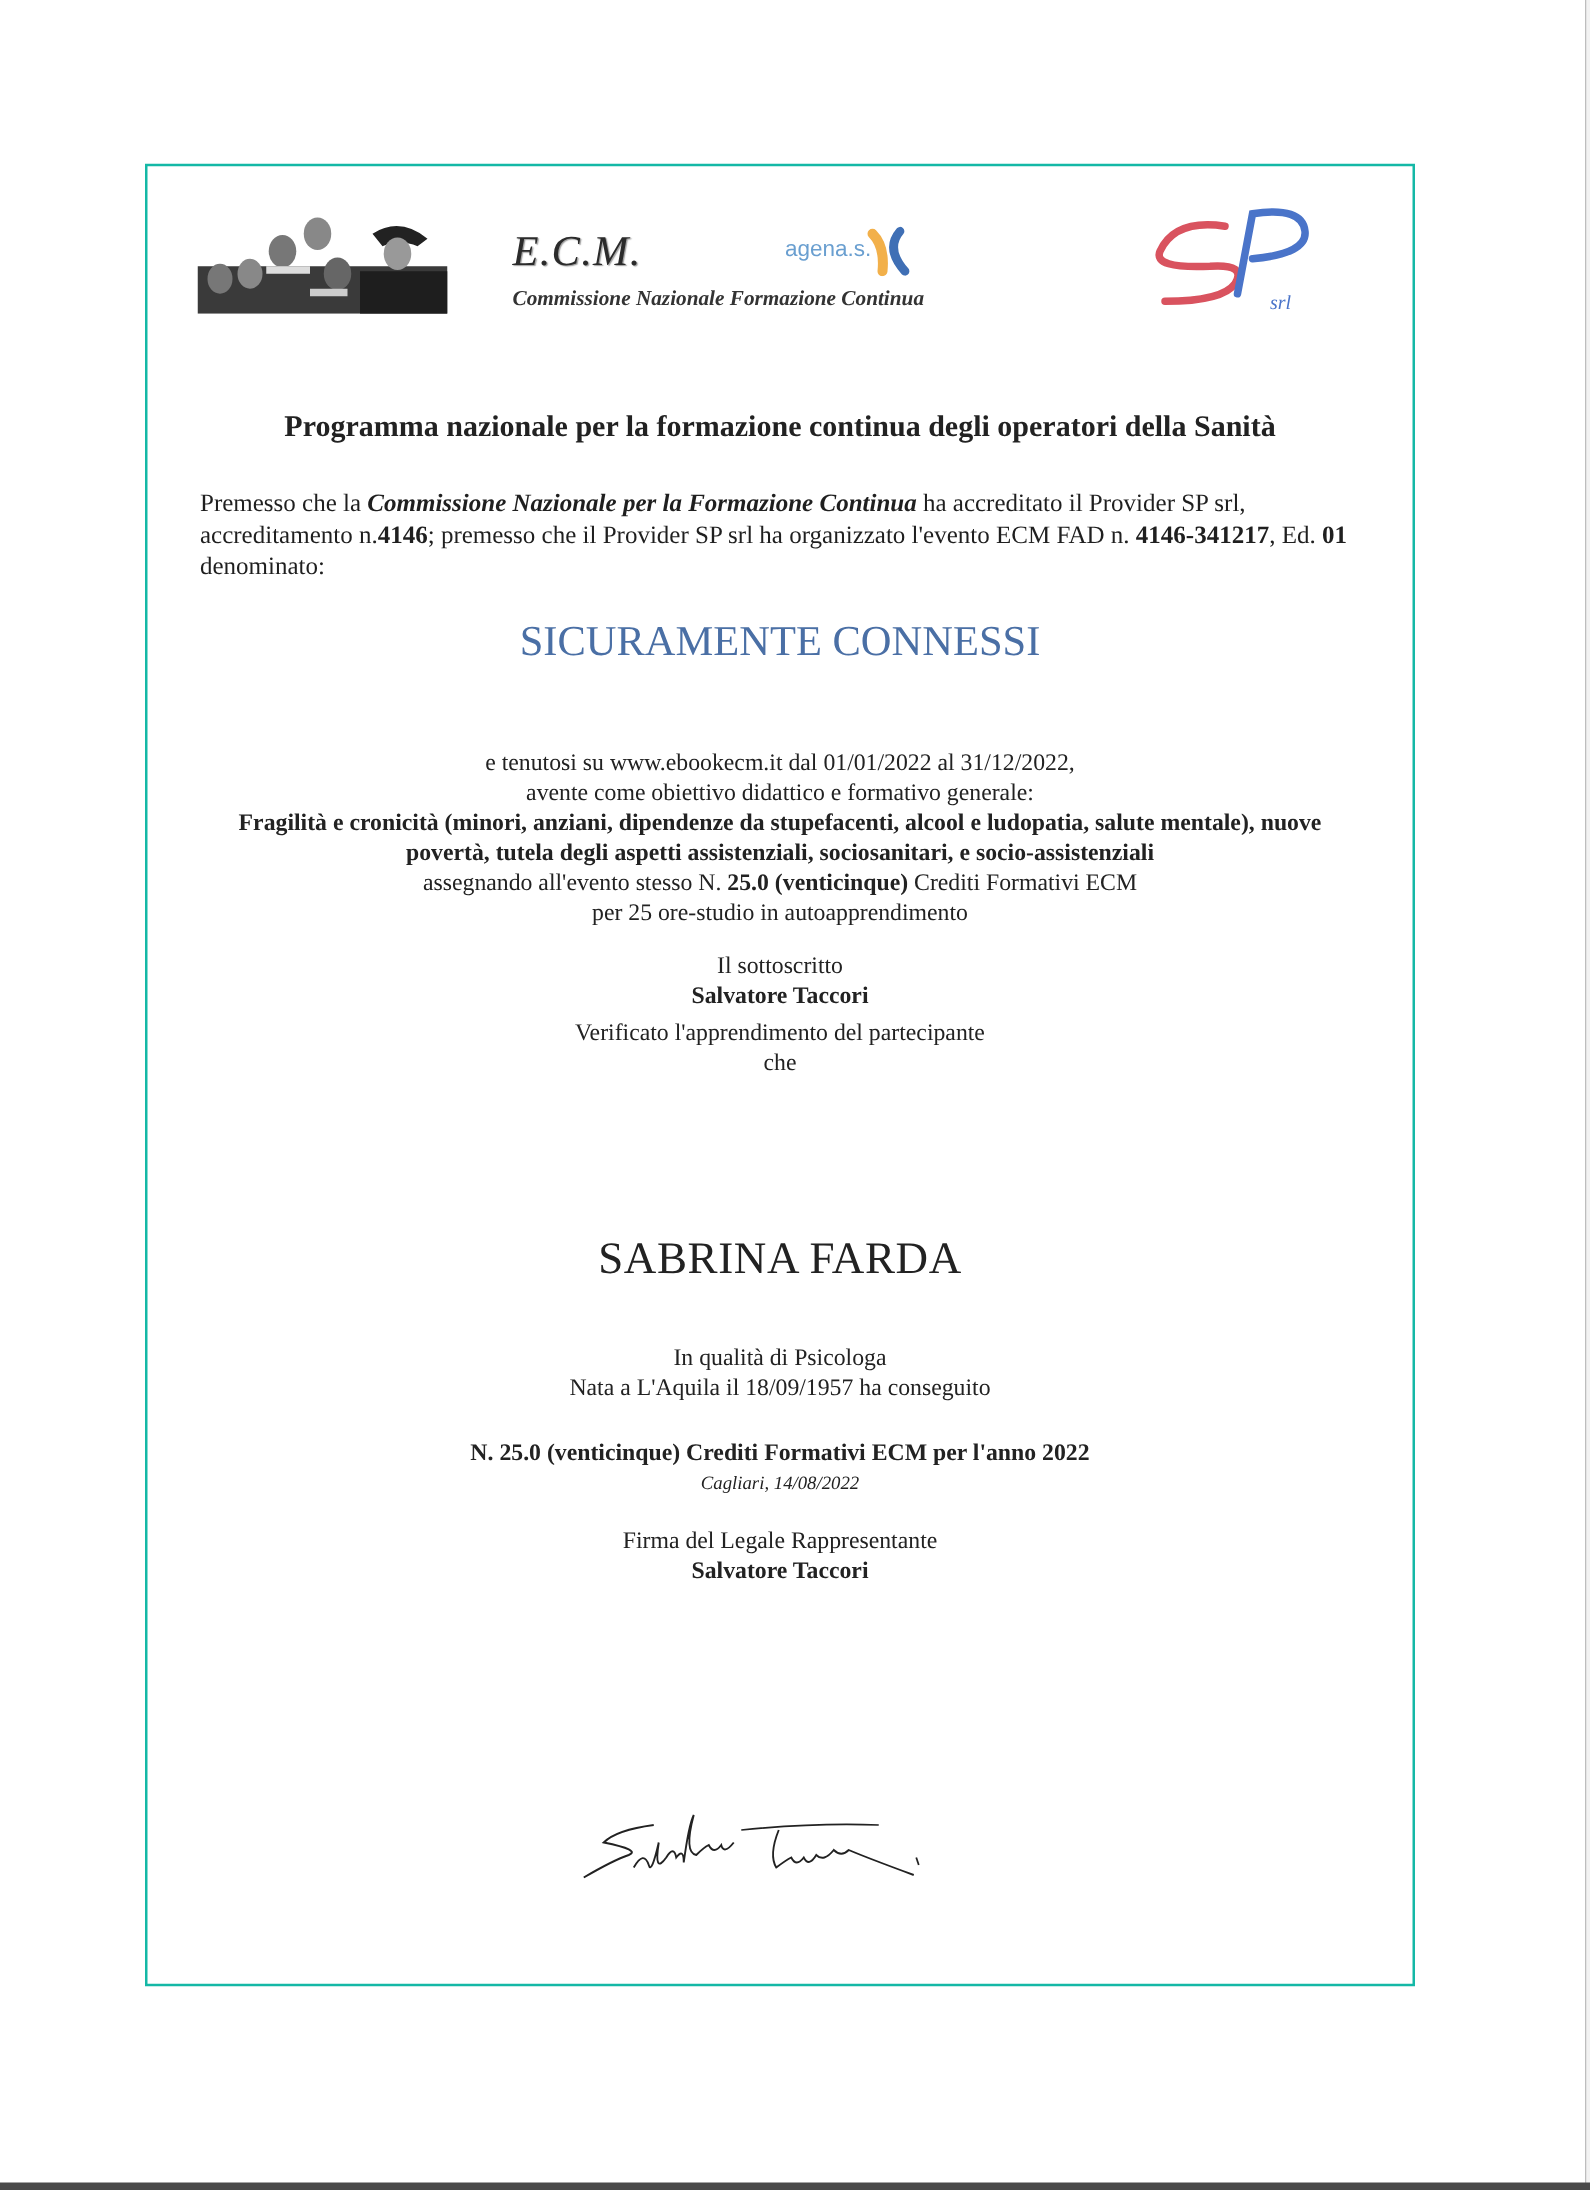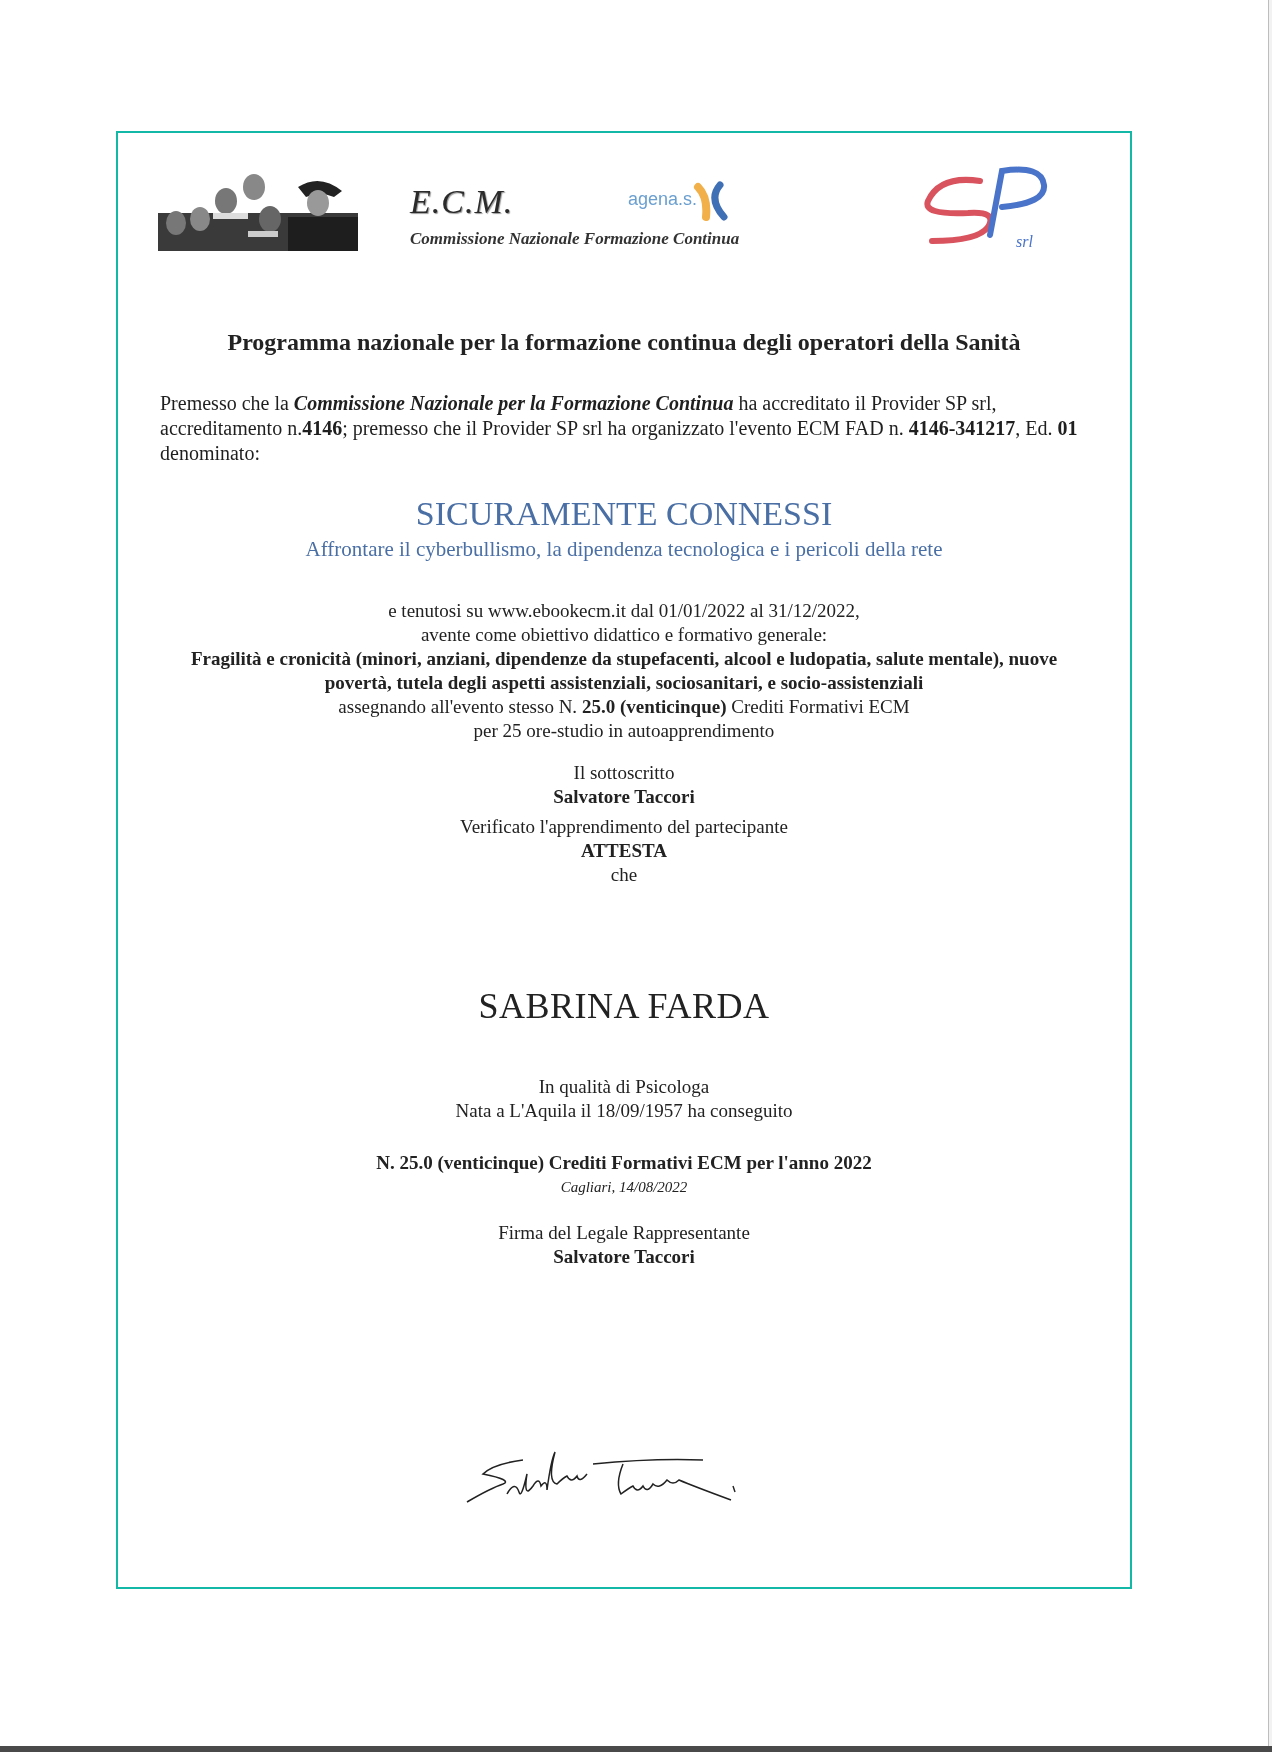--- a/index.html
+++ b/index.html
@@ -72,38 +72,36 @@
     </svg>
   </div>
 
   <div class="program-title">Programma nazionale per la formazione continua degli operatori della Sanità</div>
 
   <div class="premise">
     <span>Premesso che la </span><b><i>Commissione Nazionale per la Formazione Continua</i></b><span> ha accreditato il Provider SP srl, accreditamento n.</span><b>4146</b><span>; premesso che il Provider SP srl ha organizzato l'evento ECM FAD n. </span><b>4146-341217</b><span>, Ed. </span><b>01</b><span> denominato:</span>
   </div>
 
   <div class="course-title">SICURAMENTE CONNESSI</div>
-  <div class="course-sub">Affrontare il cyberbullismo, la dipendenza tecnologica e i pericoli della rete</div>
 
   <div class="block" style="top:466px;">
     <div>e tenutosi su www.ebookecm.it dal 01/01/2022 al 31/12/2022,</div>
     <div>avente come obiettivo didattico e formativo generale:</div>
     <div class="bold">Fragilità e cronicità (minori, anziani, dipendenze da stupefacenti, alcool e ludopatia, salute mentale), nuove povertà, tutela degli aspetti assistenziali, sociosanitari, e socio-assistenziali</div>
     <div><span>assegnando all'evento stesso N. </span><b>25.0 (venticinque)</b><span> Crediti Formativi ECM</span></div>
     <div>per 25 ore-studio in autoapprendimento</div>
   </div>
 
   <div class="block" style="top:628px;">
     <div>Il sottoscritto</div>
     <div class="bold">Salvatore Taccori</div>
   </div>
 
   <div class="block" style="top:682px;">
     <div>Verificato l'apprendimento del partecipante</div>
-    <div class="bold">ATTESTA</div>
     <div>che</div>
   </div>
 
   <div class="name">SABRINA FARDA</div>
 
   <div class="block" style="top:942px;">
     <div>In qualità di Psicologa</div>
     <div>Nata a L'Aquila il 18/09/1957 ha conseguito</div>
   </div>
 

